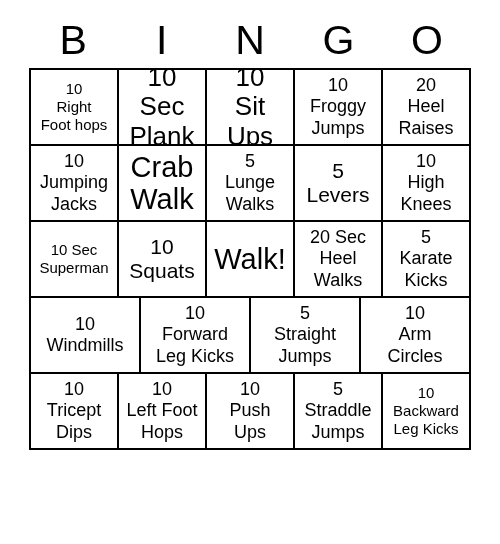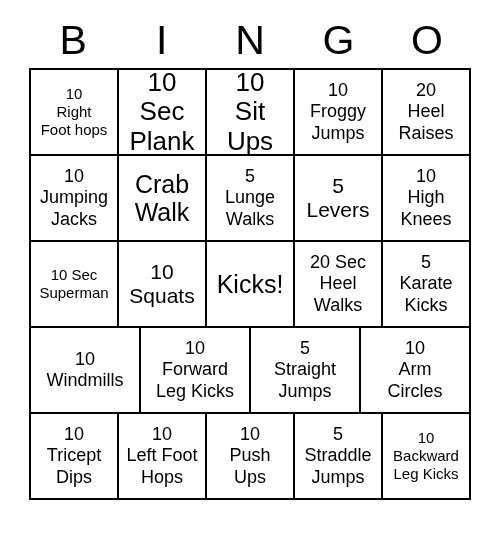--- a/index.html
+++ b/index.html
@@ -47,42 +47,42 @@
     border-left: 2px solid #000;
     box-sizing: border-box;
   }
   .grid-row {
     display: flex;
     width: 100%;
   }
   .cell {
     flex: 1 1 0;
     width: 88px;
-    height: 86px;
+    height: 76px;
     box-sizing: border-box;
     border-right: 2px solid #000;
     border-bottom: 2px solid #000;
     display: flex;
     align-items: center;
     justify-content: center;
     text-align: center;
     padding: 1px 3px;
     overflow: hidden;
   }
   .cell-text {
     display: block;
     width: 100%;
     line-height: 1.16;
     word-wrap: break-word;
   }
   .sz-s   { font-size: 15px; line-height: 1.2; }
   .sz-m   { font-size: 18px; line-height: 1.18; }
   .sz-l   { font-size: 21px; line-height: 1.16; }
   .sz-xl  { font-size: 26px; line-height: 1.14; }
-  .sz-xxl { font-size: 25px; line-height: 1.12; }
+  .sz-xxl { font-size: 29px; line-height: 1.12; }
 </style>
 </head>
 <body>
 
 <div id="card">
 
   <div class="header-row">
     <div class="header-cell">B</div>
     <div class="header-cell">I</div>
     <div class="header-cell">N</div>
@@ -129,21 +129,21 @@
     </div>
 
     <div class="grid-row">
       <div class="cell">
           <span class="cell-text sz-s">10 Sec<br>Superman</span>
         </div>
       <div class="cell">
           <span class="cell-text sz-l">10<br>Squats</span>
         </div>
       <div class="cell">
-          <span class="cell-text sz-xxl">Kicks!</span>
+          <span class="cell-text sz-xxl">Walk!</span>
         </div>
       <div class="cell">
           <span class="cell-text sz-m">20 Sec<br>Heel<br>Walks</span>
         </div>
       <div class="cell">
           <span class="cell-text sz-m">5<br>Karate<br>Kicks</span>
         </div>
     </div>
 
     <div class="grid-row">

